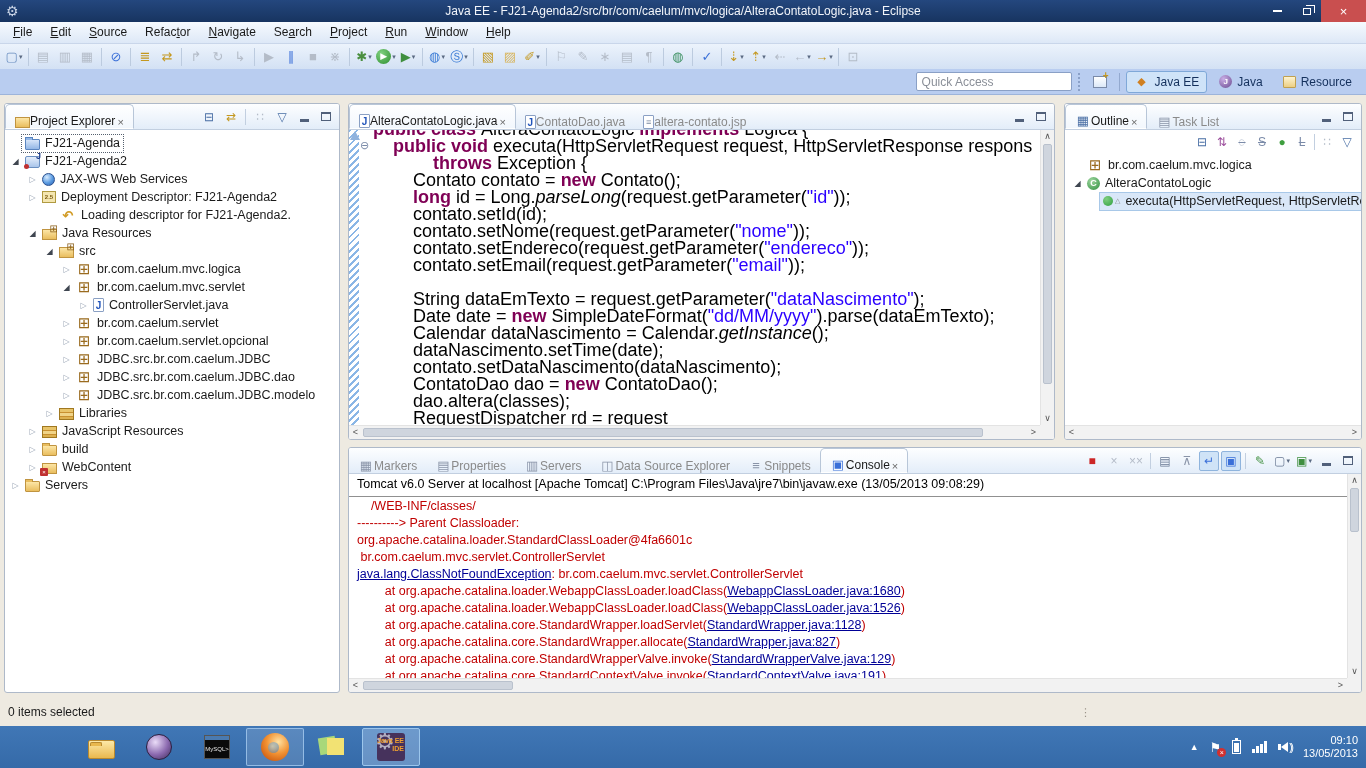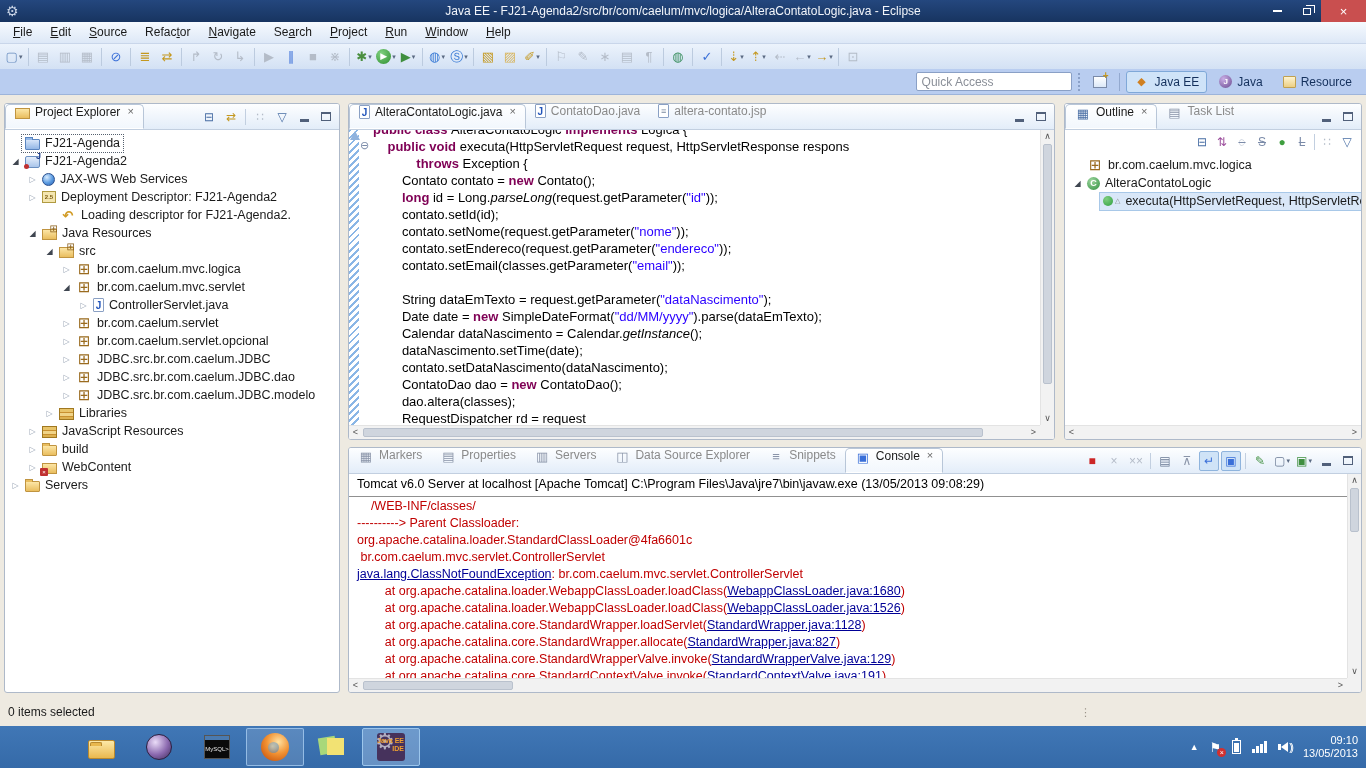--- a/index.html
+++ b/index.html
@@ -36,21 +36,21 @@
   .dotsep{width:3px;height:18px;border-left:2px dotted #8aa0c8;}
   .vsep{width:1px;height:18px;background:#93a9cf;}
   .persp{height:22px;border:1px solid transparent;background:transparent;display:flex;align-items:center;gap:5px;padding:0 7px;font-size:12px;color:#14305c;cursor:default;border-radius:3px;}
   .persp.active{background:#cfe3f8;border-color:#7fa8d8;}
   .persp-open{height:22px;width:26px;border:none;background:transparent;display:flex;align-items:center;justify-content:center;}
 
   
   #workspace{position:absolute;top:95px;left:0;width:1366px;height:603px;background:#eeeae1;}
   .panel{position:absolute;background:#fff;border:1px solid #aeb9c9;border-radius:3px;overflow:hidden;}
   .tabbar{height:26px;display:flex;align-items:flex-end;background:linear-gradient(#fdfeff,#e3edf9);border-bottom:1px solid #c2cfe0;position:relative;}
-  .tab{display:flex;align-items:flex-start;gap:5px;height:25px;padding:0 9px;font-size:12px;color:#8a8a8a;white-space:nowrap;}
+  .tab{display:flex;align-items:flex-end;height:25px;padding:0 9px;font-size:12px;color:#8a8a8a;white-space:nowrap;}
   .tab.active{background:linear-gradient(#fff,#f2f7fd);border:1px solid #b8c6d8;border-bottom:1px solid #fff;border-radius:5px 5px 0 0;color:#1a1a1a;}
   .tab .close{font-size:11px;color:#6a6a6a;margin-left:2px;}
   .paneltools{position:absolute;right:3px;top:0;height:25px;display:flex;align-items:center;gap:2px;}
   .pt-btn{height:20px;min-width:20px;border:1px solid transparent;background:transparent;display:flex;align-items:center;justify-content:center;gap:1px;cursor:default;border-radius:2px;}
   .pt-btn .g{font-size:12px;}
   .pt-btn.dis .g{color:#b4bcc8 !important;}
   .pt-btn.toggled{background:#cfe3f7;border-color:#8fb4dd;}
   .pt-btn .caret{font-size:7px;color:#5a6a82;}
   .pt-btn .strike{text-decoration:line-through;}
   .ptsep{width:1px;height:16px;background:#c2cfe0;margin:0 2px;}
@@ -104,21 +104,21 @@
   .ti-resource-persp{width:13px;height:12px;background:linear-gradient(#fdf3d0,#eccf84);border:1px solid #c0a050;border-radius:1px;}
   .ti-open-persp{width:14px;height:12px;border:1px solid #7a8aa8;background:linear-gradient(#fff,#dce8f8);}
   .ti-open-persp::after{content:"+";position:absolute;right:-3px;top:-7px;color:#c4981f;font-weight:bold;font-size:10px;}
 
   
   .ed-body{position:absolute;top:26px;left:0;right:0;bottom:0;background:#fff;}
   .ed-hatch{position:absolute;left:0;top:0;bottom:14px;width:10px;background:repeating-linear-gradient(135deg,#8ab6e6 0 2px,#fff 2px 5px);}
   .ed-fold{position:absolute;left:10px;top:0;bottom:14px;width:14px;background:#fff;}
   .fold-warn{position:absolute;left:-9px;top:1px;width:0;height:0;border-left:5px solid transparent;border-right:5px solid transparent;border-bottom:9px solid #8fb2dd;}
   .fold-minus{position:absolute;left:1px;top:10px;color:#7a8aa8;font-size:11px;line-height:11px;}
-  .ed-code{position:absolute;left:24px;right:14px;top:0;bottom:14px;overflow:hidden;font-family:"Liberation Mono",monospace;font-size:13px;line-height:17px;}
+  .ed-code{position:absolute;left:24px;right:14px;top:0;bottom:14px;overflow:hidden;font-family:"Liberation Mono",monospace;font-size:18px;line-height:17px;}
   .codewrap{margin-top:-9px;}
   .codeline{white-space:pre;color:#000;}
   .sk{color:#7f0055;font-weight:bold;}
   .ss{color:#2a00ff;}
   .si{font-style:italic;}
 
   
   .sbv{position:absolute;right:0;top:0;bottom:14px;width:14px;background:#f2f2f2;border-left:1px solid #e3e3e3;}
   .sbh{position:absolute;left:0;right:14px;bottom:0;height:14px;background:#f2f2f2;border-top:1px solid #e3e3e3;}
   .sbc{position:absolute;right:0;bottom:0;width:14px;height:14px;background:#f2f2f2;}
@@ -575,21 +575,21 @@
         <div class="ed-code">
             <div class="codewrap" id="code">
               <div class="codeline"><span class="sk">public </span><span class="sk">class </span><span>AlteraContatoLogic </span><span class="sk">implements </span><span>Logica {</span></div>
               <div class="codeline"><span>    </span><span class="sk">public void </span><span>executa(HttpServletRequest request, HttpServletResponse respons</span></div>
               <div class="codeline"><span>            </span><span class="sk">throws </span><span>Exception {</span></div>
               <div class="codeline"><span>        Contato contato = </span><span class="sk">new </span><span>Contato();</span></div>
               <div class="codeline"><span>        </span><span class="sk">long </span><span>id = Long.</span><span class="si">parseLong</span><span>(request.getParameter(</span><span class="ss">"id"</span><span>));</span></div>
               <div class="codeline"><span>        contato.setId(id);</span></div>
               <div class="codeline"><span>        contato.setNome(request.getParameter(</span><span class="ss">"nome"</span><span>));</span></div>
               <div class="codeline"><span>        contato.setEndereco(request.getParameter(</span><span class="ss">"endereco"</span><span>));</span></div>
-              <div class="codeline"><span>        contato.setEmail(classes.getParameter(</span><span class="ss">"email"</span><span>));</span></div>
+              <div class="codeline"><span>        contato.setEmail(request.getParameter(</span><span class="ss">"email"</span><span>));</span></div>
               <div class="codeline">&nbsp;</div>
               <div class="codeline"><span>        String dataEmTexto = request.getParameter(</span><span class="ss">"dataNascimento"</span><span>);</span></div>
               <div class="codeline"><span>        Date date = </span><span class="sk">new </span><span>SimpleDateFormat(</span><span class="ss">"dd/MM/yyyy"</span><span>).parse(dataEmTexto);</span></div>
               <div class="codeline"><span>        Calendar dataNascimento = Calendar.</span><span class="si">getInstance</span><span>();</span></div>
               <div class="codeline"><span>        dataNascimento.setTime(date);</span></div>
               <div class="codeline"><span>        contato.setDataNascimento(dataNascimento);</span></div>
               <div class="codeline"><span>        ContatoDao dao = </span><span class="sk">new </span><span>ContatoDao();</span></div>
               <div class="codeline"><span>        dao.altera(classes);</span></div>
               <div class="codeline"><span>        RequestDispatcher rd = request</span></div>
             </div>

